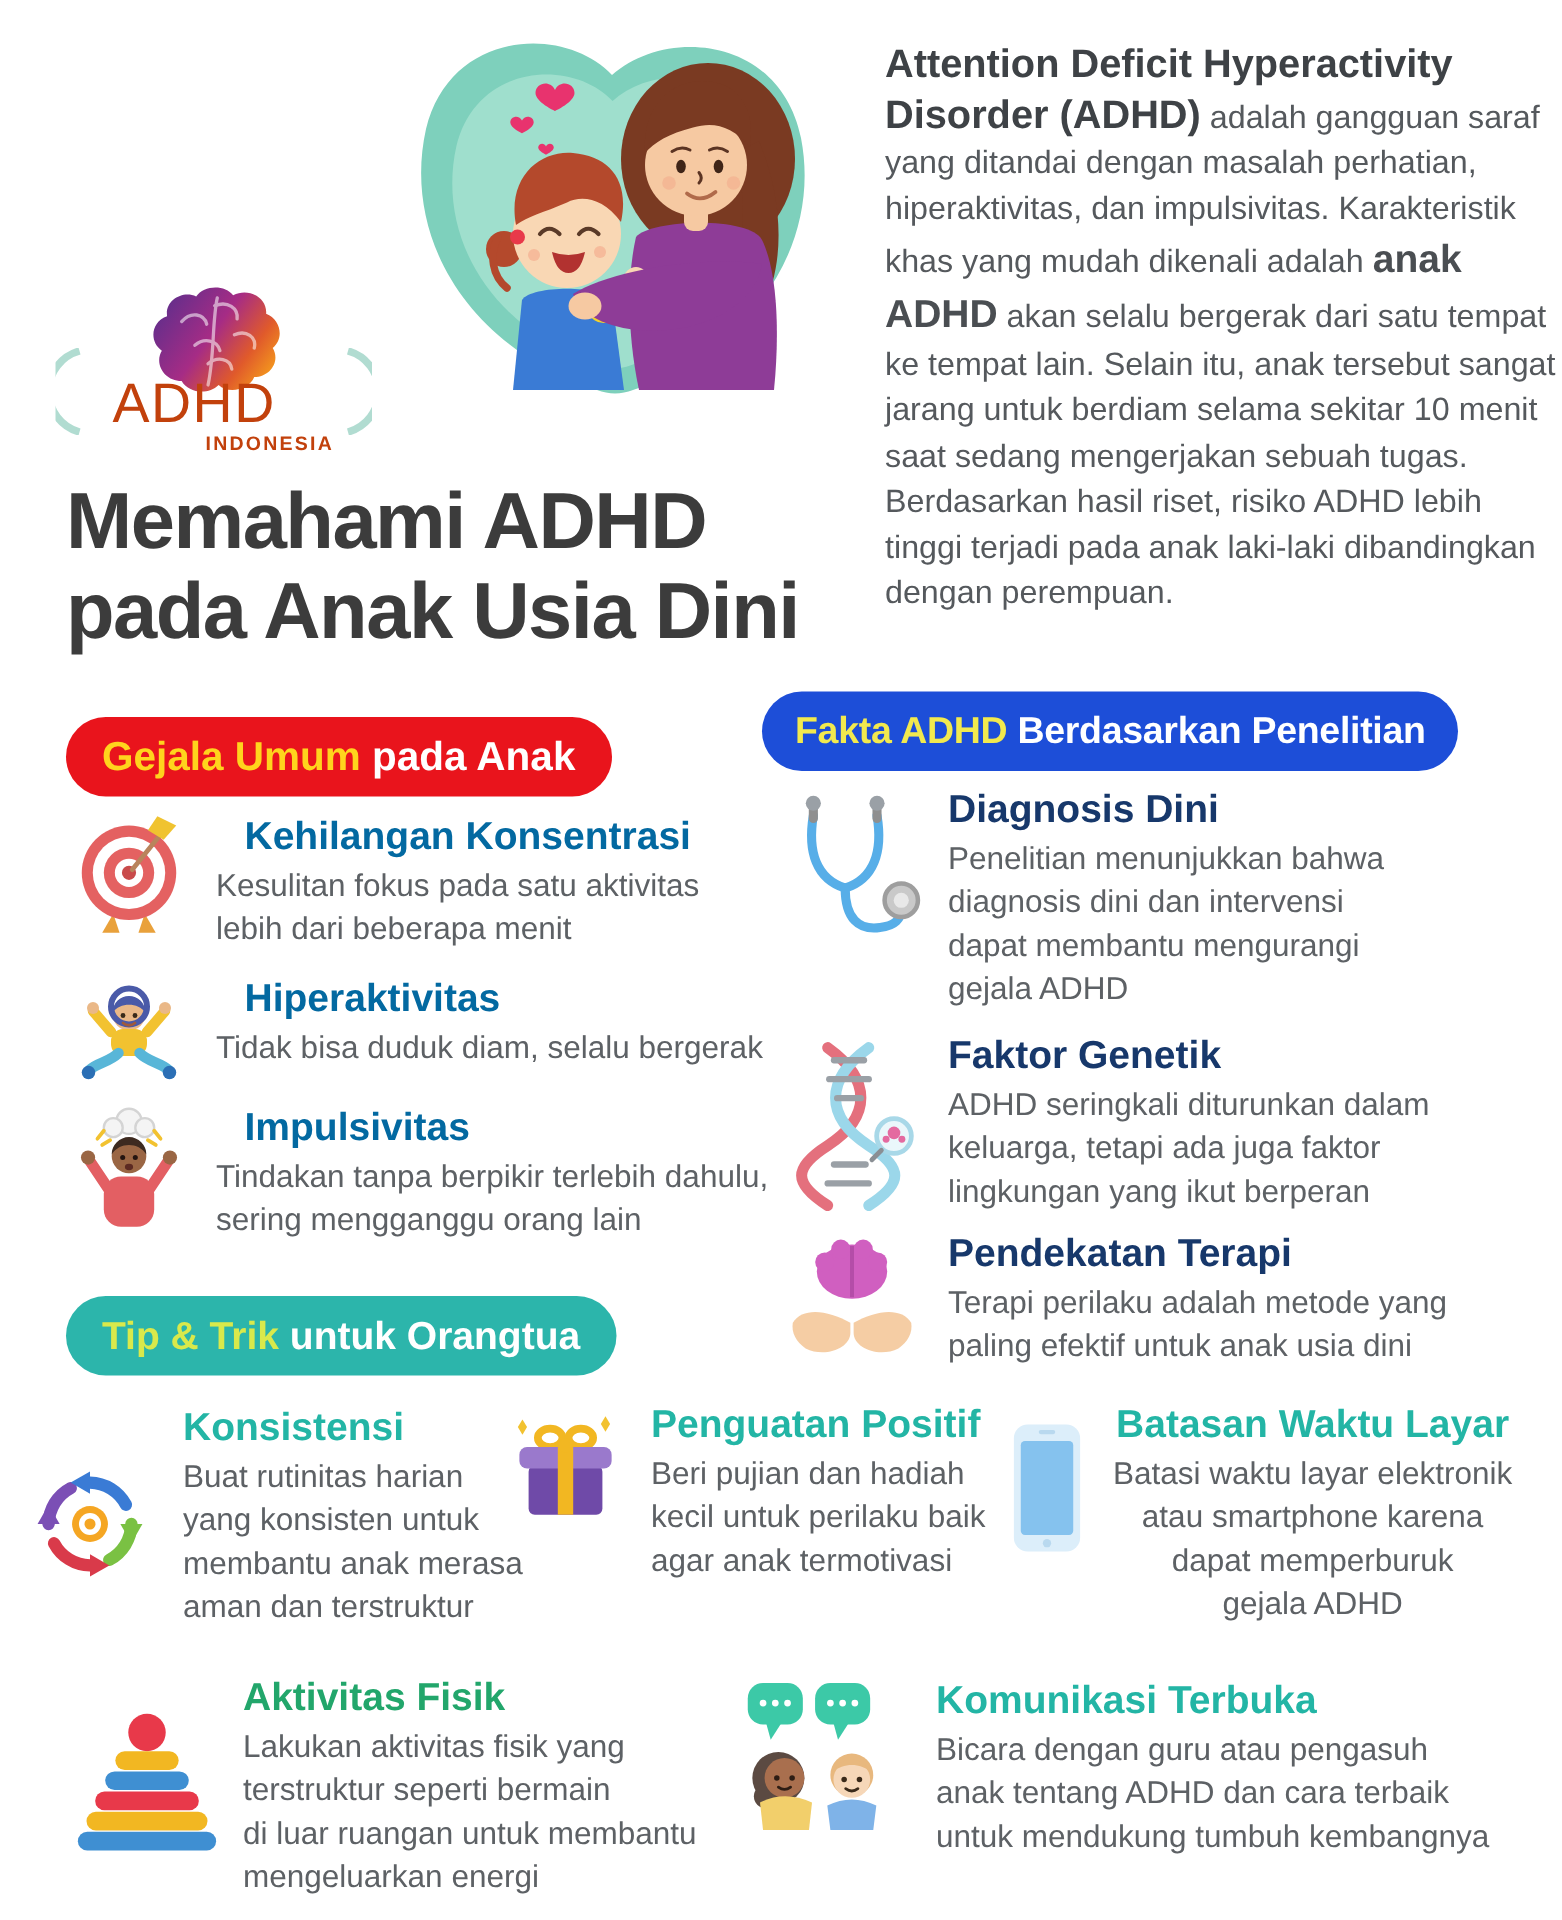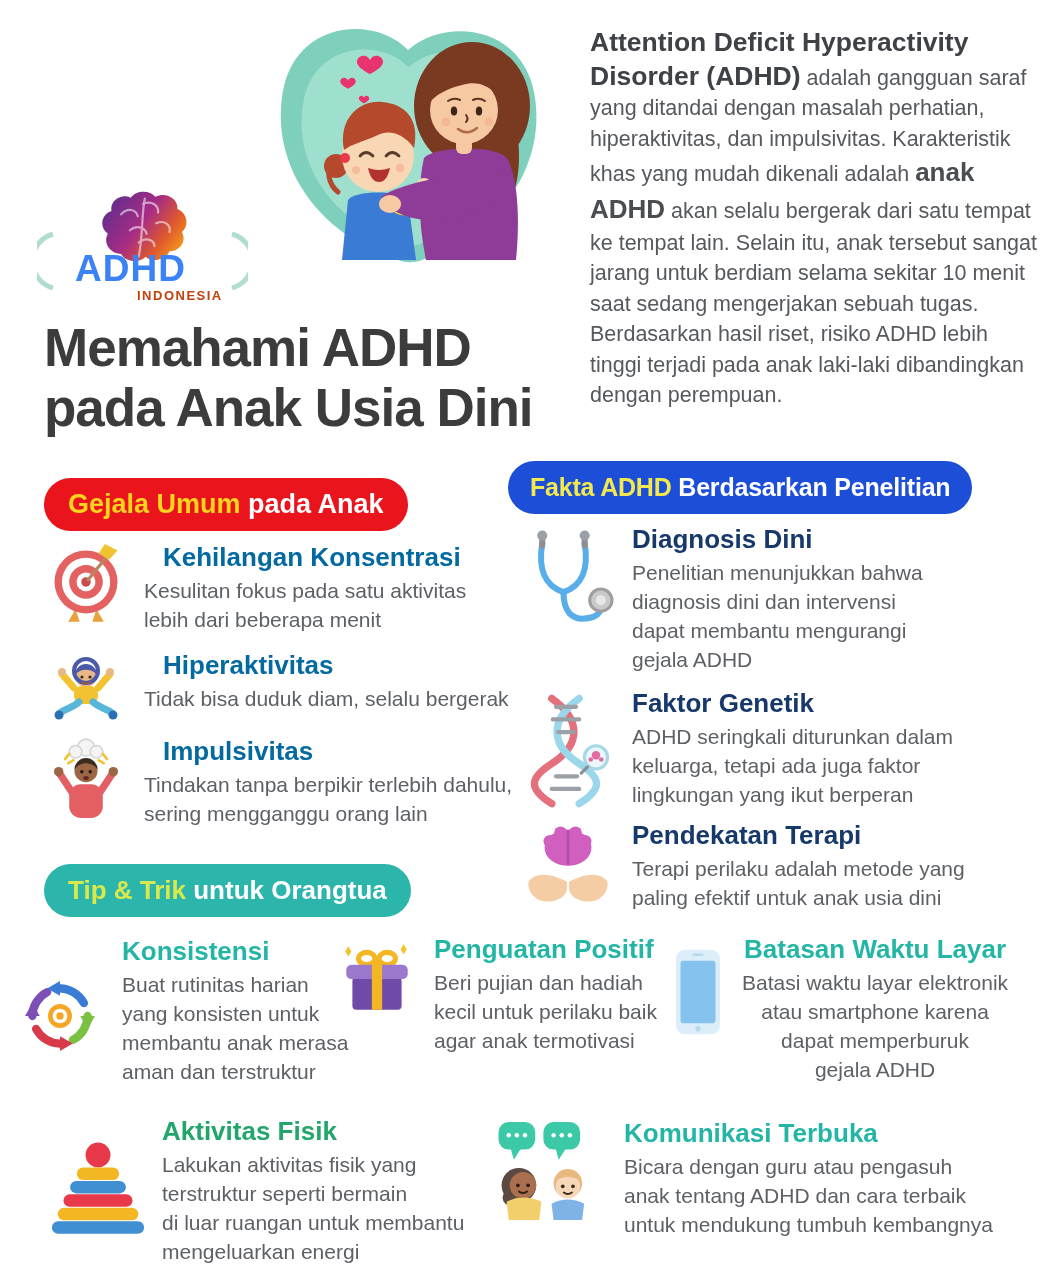--- a/index.html
+++ b/index.html
@@ -5,21 +5,21 @@
   html,body{margin:0;padding:0;background:#ffffff;}
   .canvas{position:relative;width:1041px;height:1280px;background:#ffffff;overflow:hidden;
           font-family:"Liberation Sans","DejaVu Sans",sans-serif;}
 
   
   .logo{position:absolute;left:35px;top:188px;width:215px;height:125px;}
   .logo .brain-svg{position:absolute;left:50px;top:0;}
   .logo .arc{position:absolute;top:44px;}
   .logo .arc.left{left:2px;}
   .logo .arc.right{left:193px;}
-  .logo .brand{position:absolute;left:40px;top:60px;font-size:37px;font-weight:700;letter-spacing:1px;color:#3b82f6;}
+  .logo .brand{position:absolute;left:40px;top:60px;font-size:37px;font-weight:400;letter-spacing:1px;color:#c2410c;}
   .logo .brand-sub{position:absolute;left:102px;top:100px;font-size:13px;font-weight:700;letter-spacing:1.5px;color:#c2410c;}
 
   
   .hero{position:absolute;left:248px;top:8px;width:322px;height:300px;}
 
   
   .intro{position:absolute;left:590px;top:26px;width:452px;margin:0;
          font-size:21.5px;line-height:1.42;color:#55595d;}
   .intro-heading{font-size:26.5px;line-height:1.22;font-weight:800;color:#3e4246;}
   .intro-highlight{font-size:26px;font-weight:800;color:#4a4e52;}

